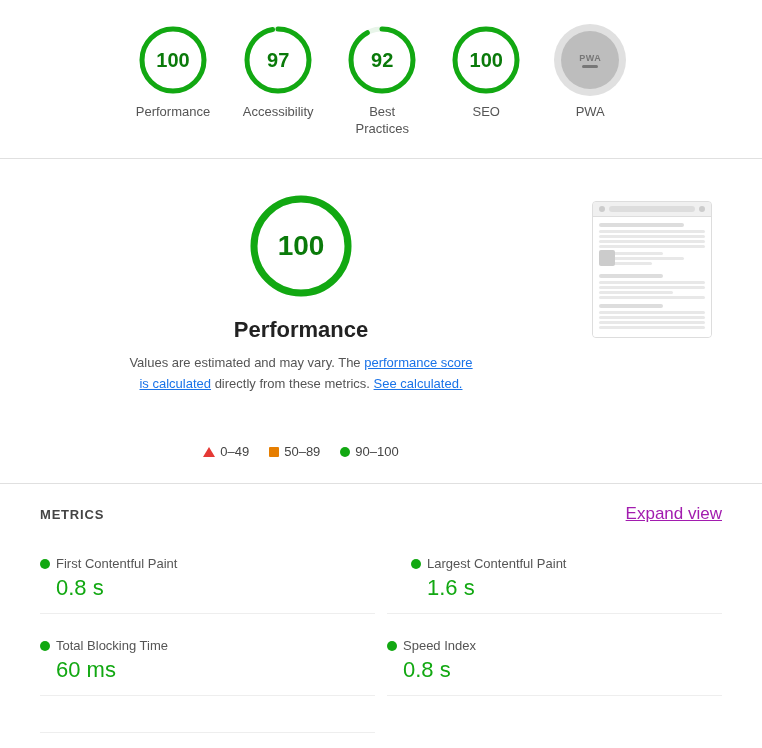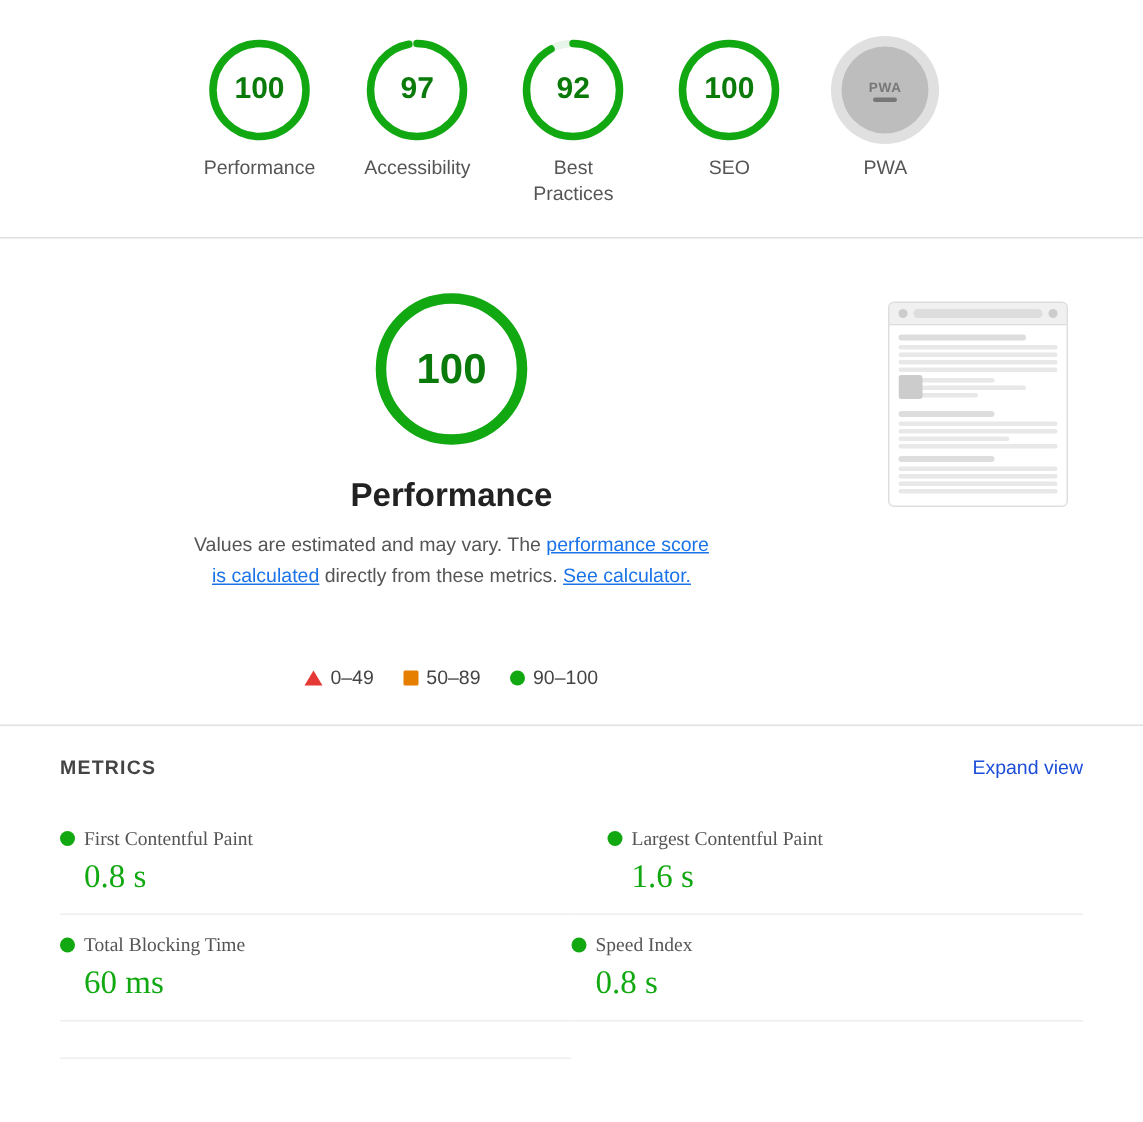--- a/index.html
+++ b/index.html
@@ -230,29 +230,29 @@
       margin-bottom: 20px;
     }
     .metrics-title {
       font-size: 13px;
       font-weight: 700;
       color: #444;
       letter-spacing: 0.8px;
       text-transform: uppercase;
     }
     .expand-view {
-      font-size: 13px;
-      color: #1d4ed8;
+      font-size: 17px;
+      color: #a21caf;
       cursor: pointer;
+      text-decoration: underline;
     }
     .metrics-grid {
       display: grid;
       grid-template-columns: 1fr 1fr;
-      gap: 0;
-      font-family: Liberation Serif, serif;
+      gap: 12px;
     }
     .metric-item {
       padding: 12px 0;
       border-bottom: 1px solid #eee;
     }
     .metric-label-row {
       display: flex;
       align-items: center;
       gap: 6px;
       margin-bottom: 4px;
@@ -339,21 +339,21 @@
   <div class="perf-left">
     <div class="big-circle">
       <svg viewBox="0 0 110 110">
         <circle class="big-bg" cx="55" cy="55" r="47"></circle>
         <circle class="big-fg" cx="55" cy="55" r="47" stroke-dasharray="295.31 295.31" stroke-dashoffset="0"></circle>
       </svg>
       <span class="big-text">100</span>
     </div>
     <div class="perf-title">Performance</div>
     <p class="perf-desc">
-      Values are estimated and may vary. The <a href="#">performance score<br>is calculated</a> directly from these metrics. <a href="#">See calculator.</a>
+      Values are estimated and may vary. The <a href="#">performance score<br>is calculated</a> directly from these metrics. <a href="#">See calculated.</a>
     </p>
     <div class="score-legend">
       <div class="legend-item">
         <div class="legend-triangle"></div>
         <span>0–49</span>
       </div>
       <div class="legend-item">
         <div class="legend-square"></div>
         <span>50–89</span>
       </div>

